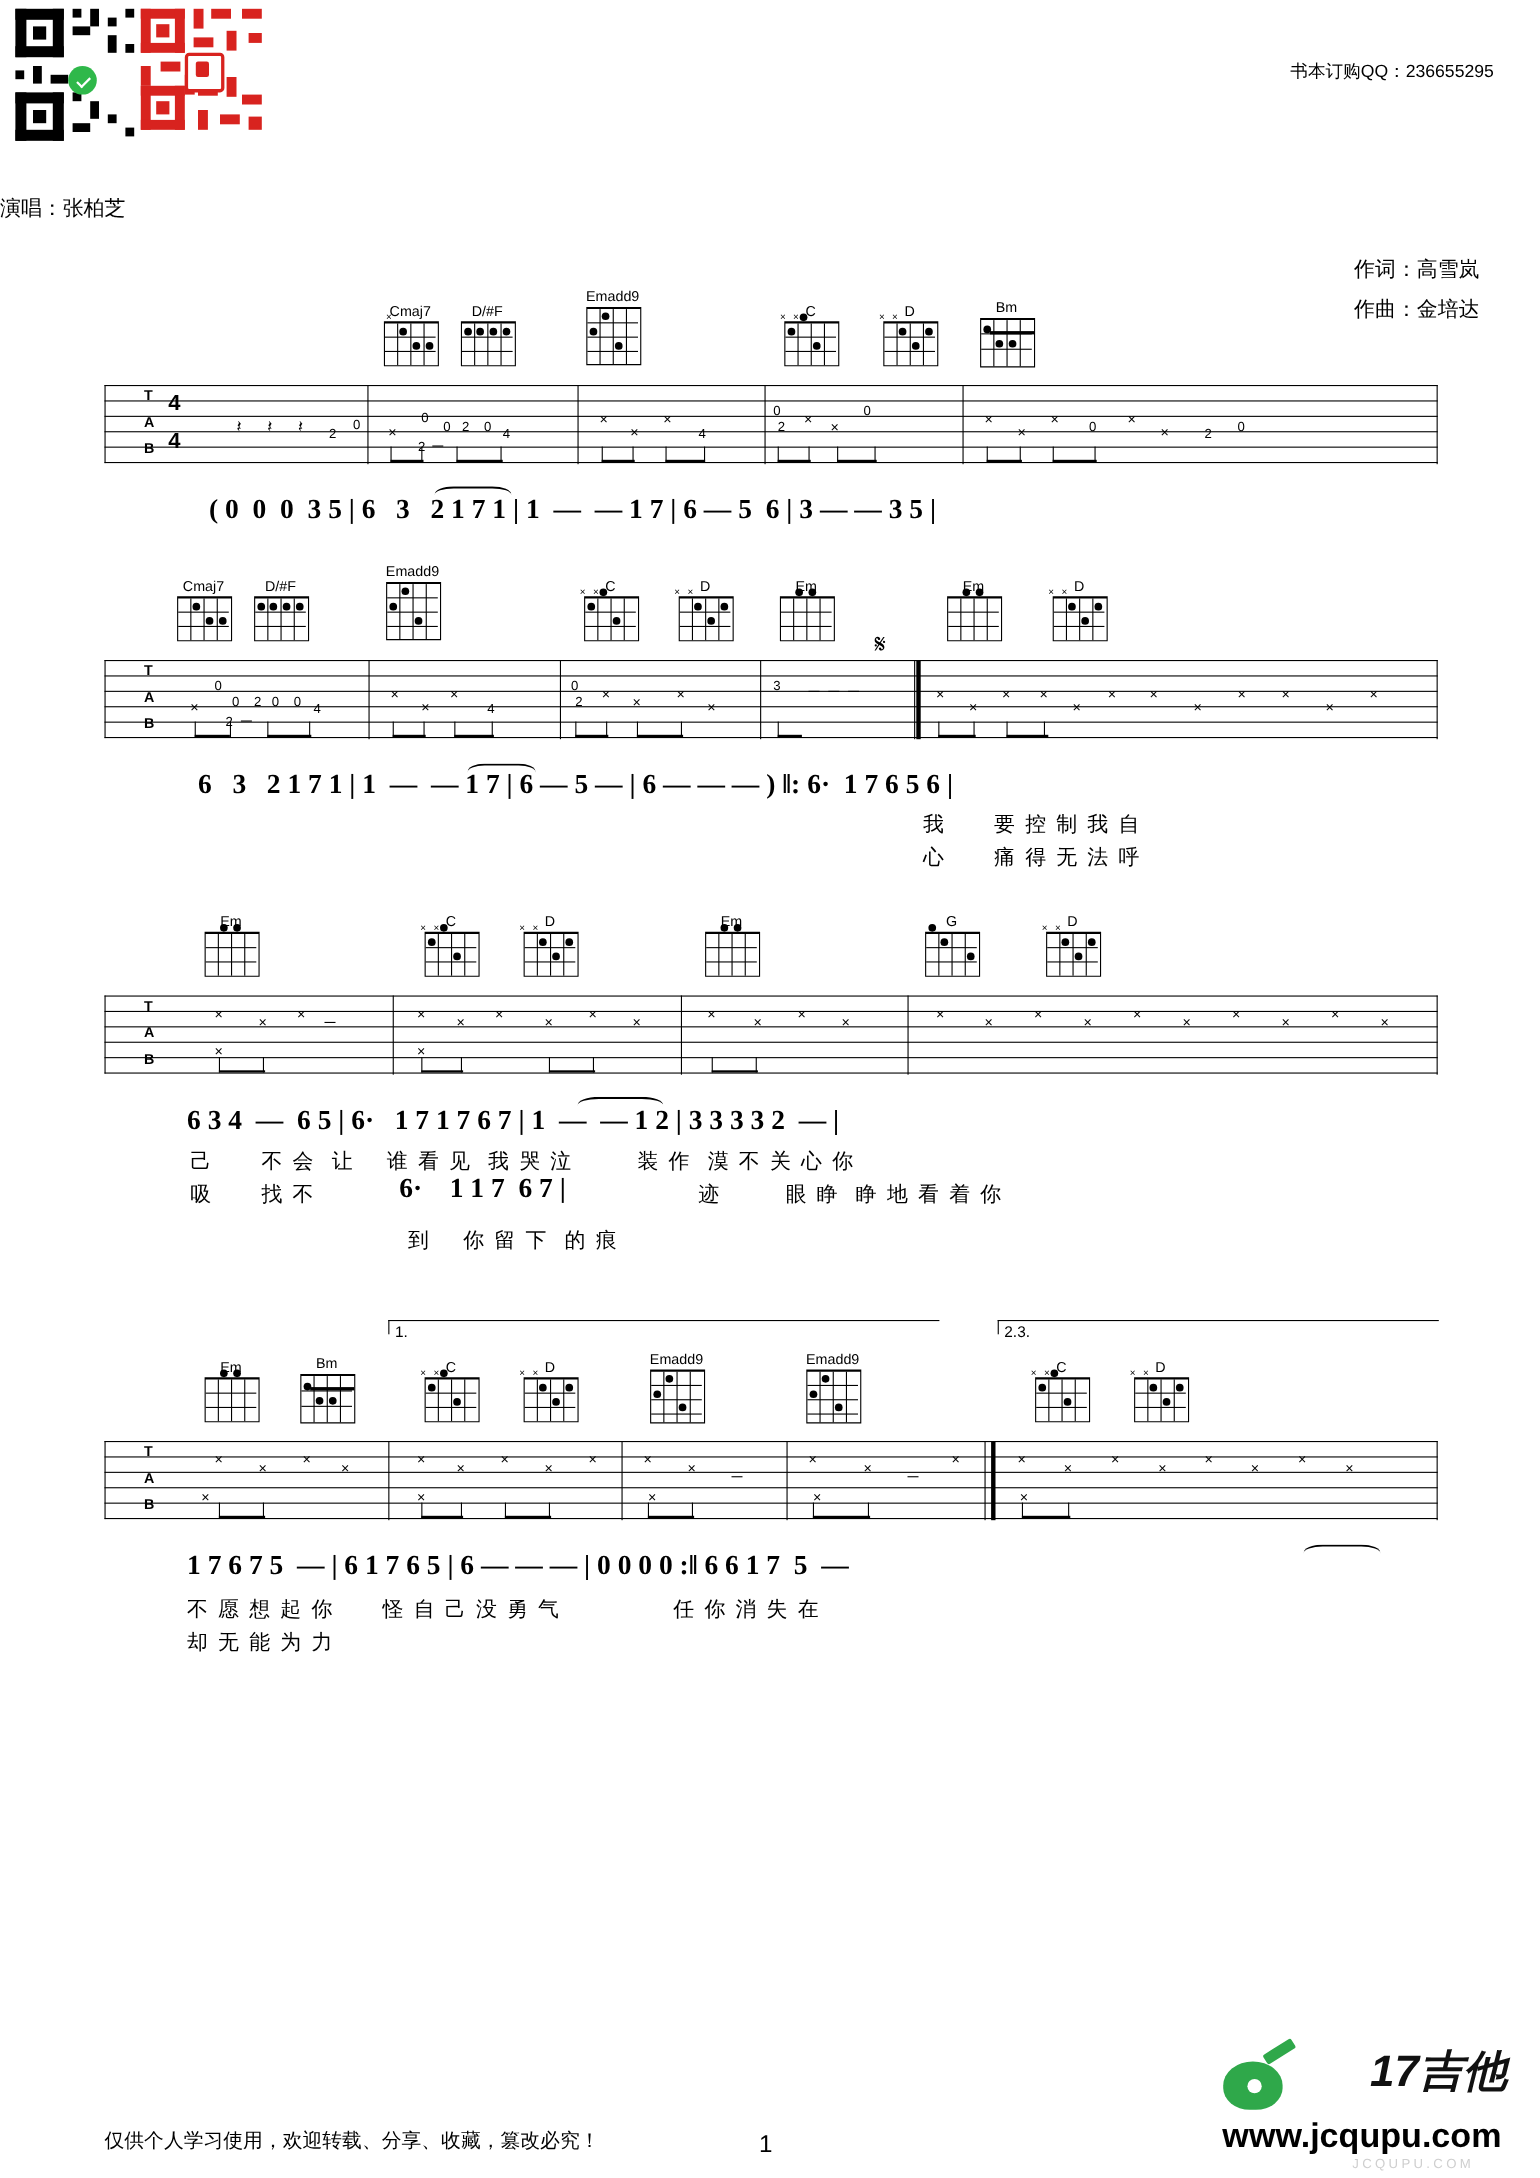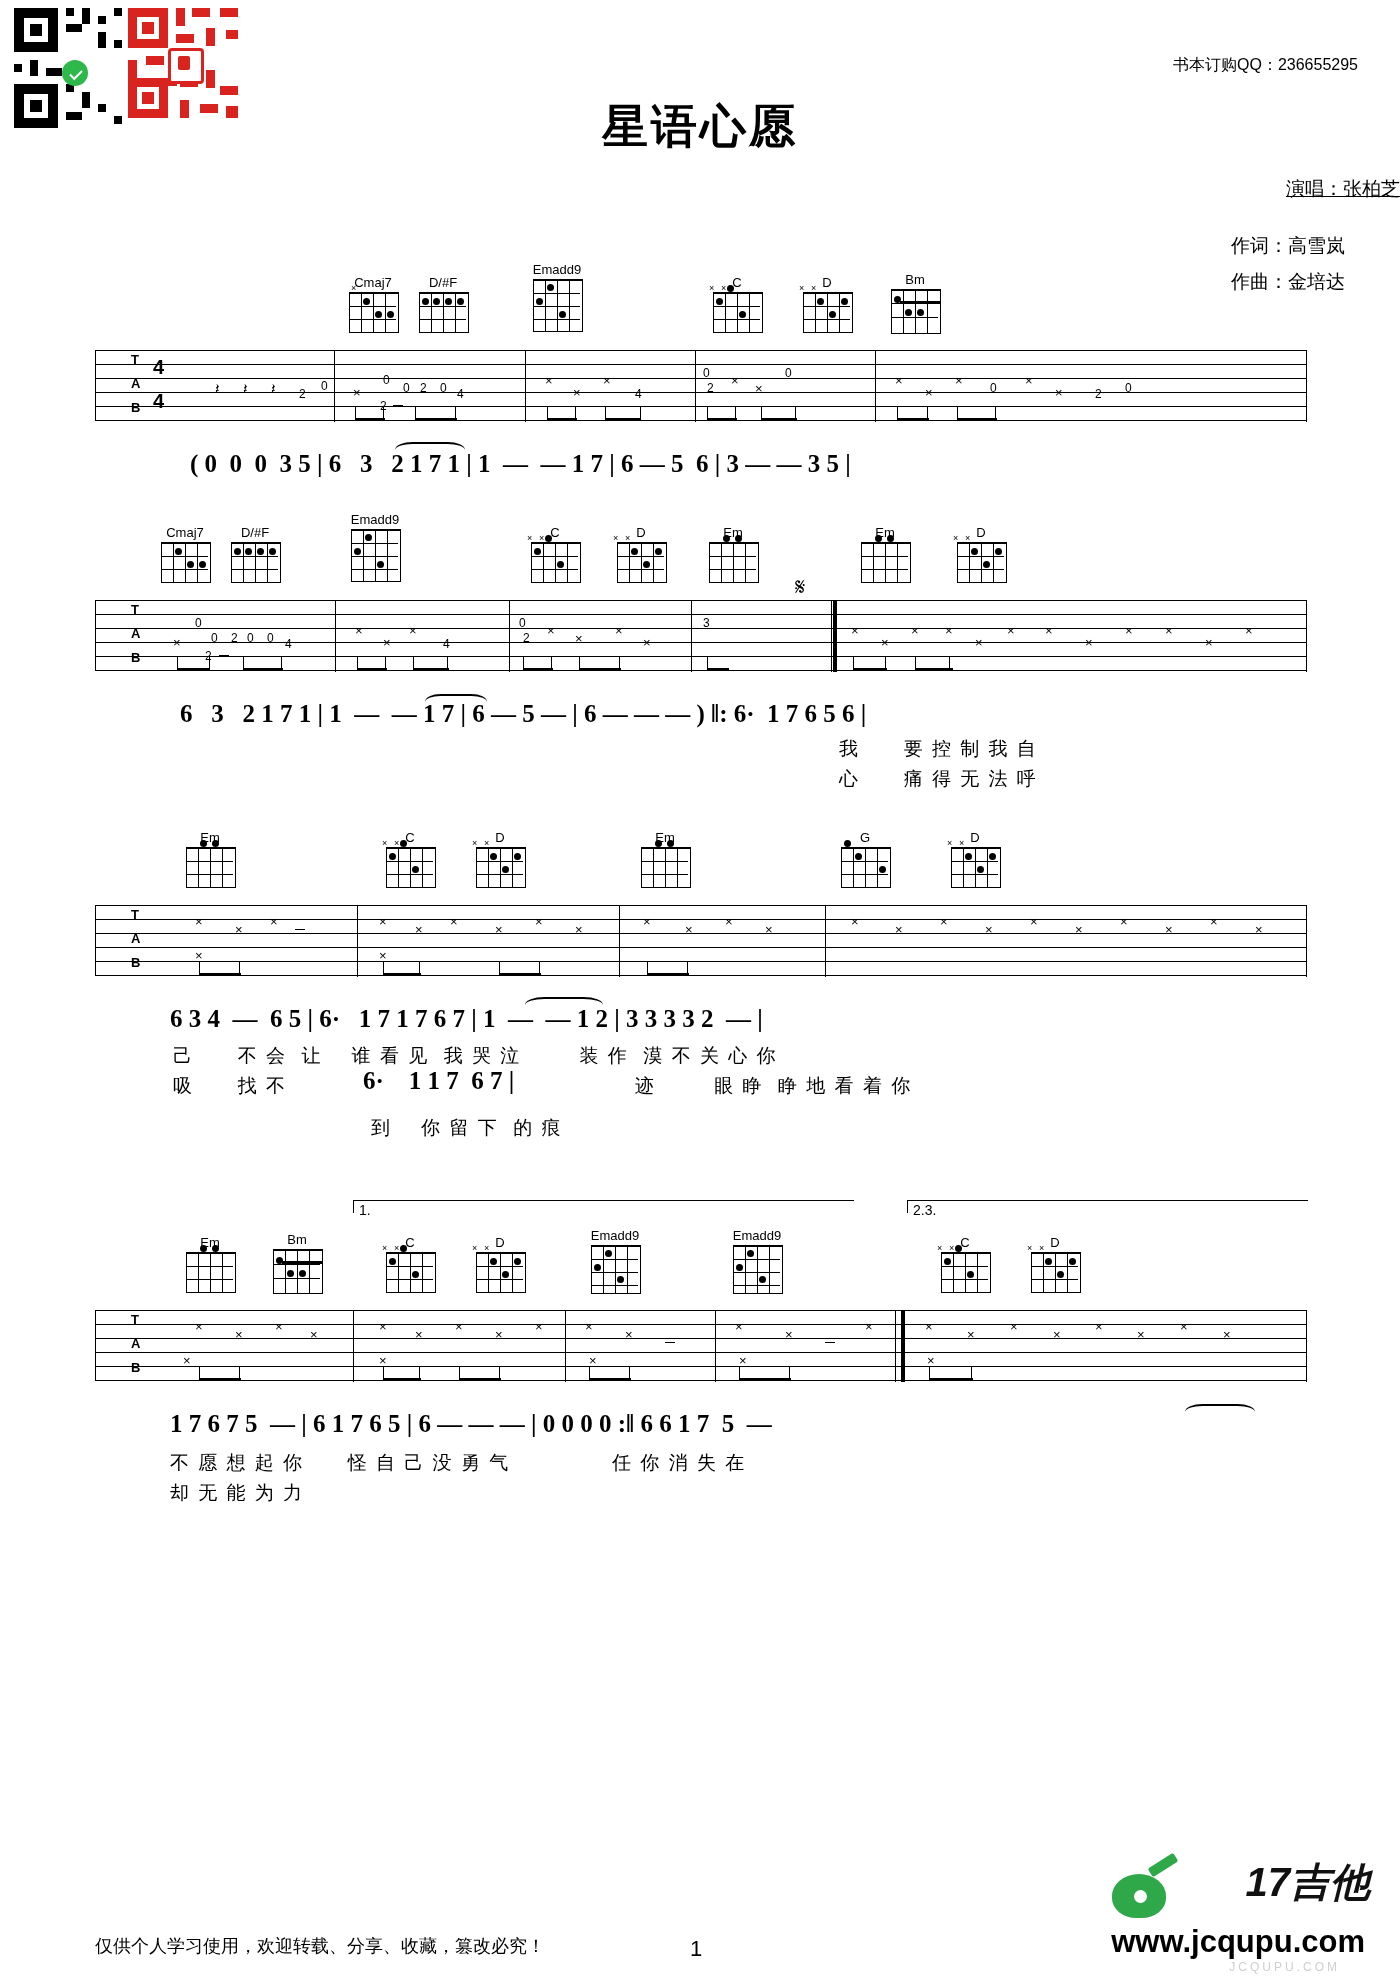--- a/index.html
+++ b/index.html
@@ -13,21 +13,21 @@
   .qr-red .blk{position:absolute;background:#d8231f;}
   .qr-green{position:absolute;left:48px;top:52px;width:26px;height:26px;border-radius:50%;background:#2fb84a;}
   .qr-green:after{content:"";position:absolute;left:8px;top:10px;width:10px;height:5px;border-left:2px solid #fff;border-bottom:2px solid #fff;transform:rotate(-45deg);}
   .qr-redlogo{position:absolute;left:168px;top:48px;width:30px;height:30px;background:#fff;border:3px solid #d8231f;border-radius:4px;}
   .qr-redlogo:after{content:"";position:absolute;left:7px;top:5px;width:12px;height:14px;background:#d8231f;border-radius:2px;}
 
   .bookset{position:absolute;right:35px;top:18px;font-size:25px;font-weight:bold;letter-spacing:1px;}
   .bookqq{position:absolute;right:42px;top:55px;font-size:16px;}
 
   .title{position:absolute;left:0;right:0;top:96px;text-align:center;font-size:46px;font-weight:bold;letter-spacing:3px;}
-  .singer{position:absolute;left:0;right:0;top:176px;text-align:right;font-size:19px;text-decoration:underline;}
+  .singer{position:absolute;left:0;right:0;top:176px;text-align:left;font-size:19px;}
 
   .keyinfo{position:absolute;left:95px;top:215px;font-size:21px;line-height:40px;}
   .keyinfo .sup{font-size:14px;vertical-align:7px;}
   .credits{position:absolute;right:55px;top:228px;font-size:19px;line-height:36px;text-align:right;}
 
   
   .sys{position:absolute;left:95px;}
   .tab{position:absolute;left:0;top:0;width:1212px;height:72px;}
   .tab .line{position:absolute;left:0;width:1212px;height:1px;background:#000;}
   .tab .lend{position:absolute;width:1px;background:#000;}
@@ -124,21 +124,20 @@
     <div class="blk" style="left:78px;top:62px;width:9px;height:18px"></div>
     <div class="blk" style="left:92px;top:78px;width:18px;height:9px"></div>
     <div class="blk" style="left:52px;top:92px;width:9px;height:18px"></div>
     <div class="blk" style="left:72px;top:96px;width:18px;height:9px"></div>
     <div class="blk" style="left:98px;top:98px;width:12px;height:12px"></div>
   </div>
   <div class="qr-redlogo"></div>
 
   <div class="bookqq">书本订购QQ：236655295</div>
 
-  <div class="title">星语心愿</div>
   <div class="singer">演唱：张柏芝</div>
 
   <div class="credits">
     <div>作词：高雪岚</div>
     <div>作曲：金培达</div>
   </div>
 
   <div class="sys" style="top:350px;">
 
     <div class="chord" style="left:248px;top:-75px">

